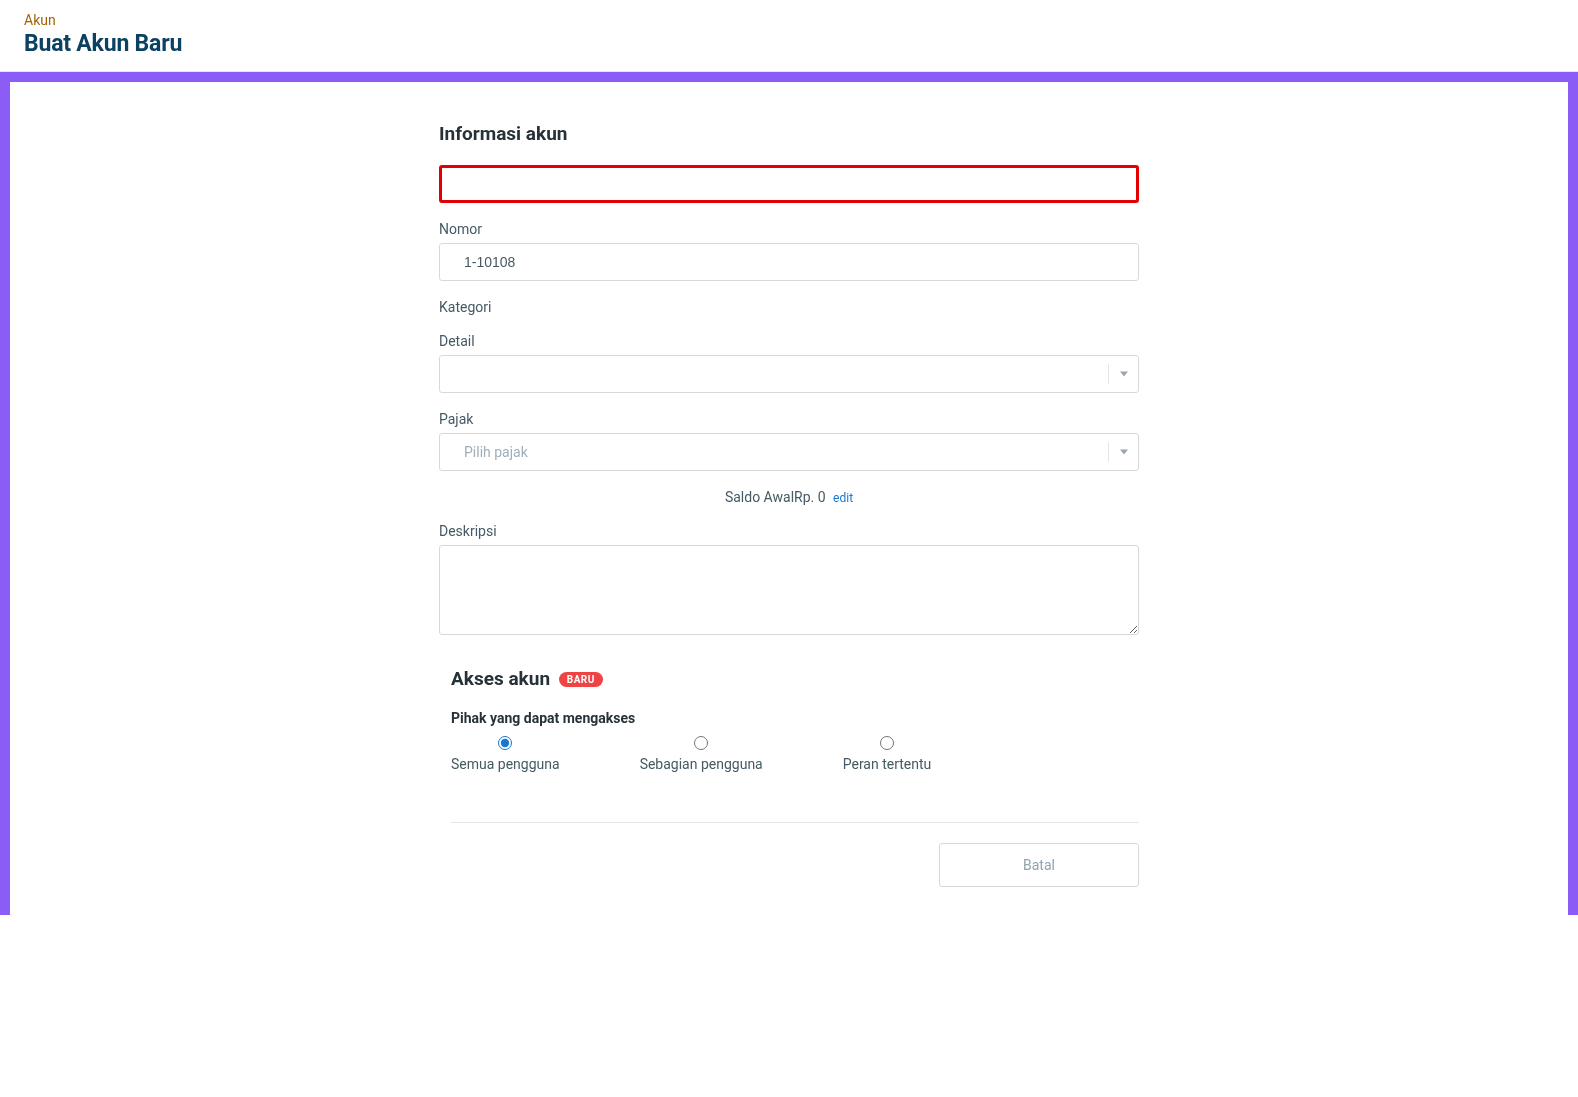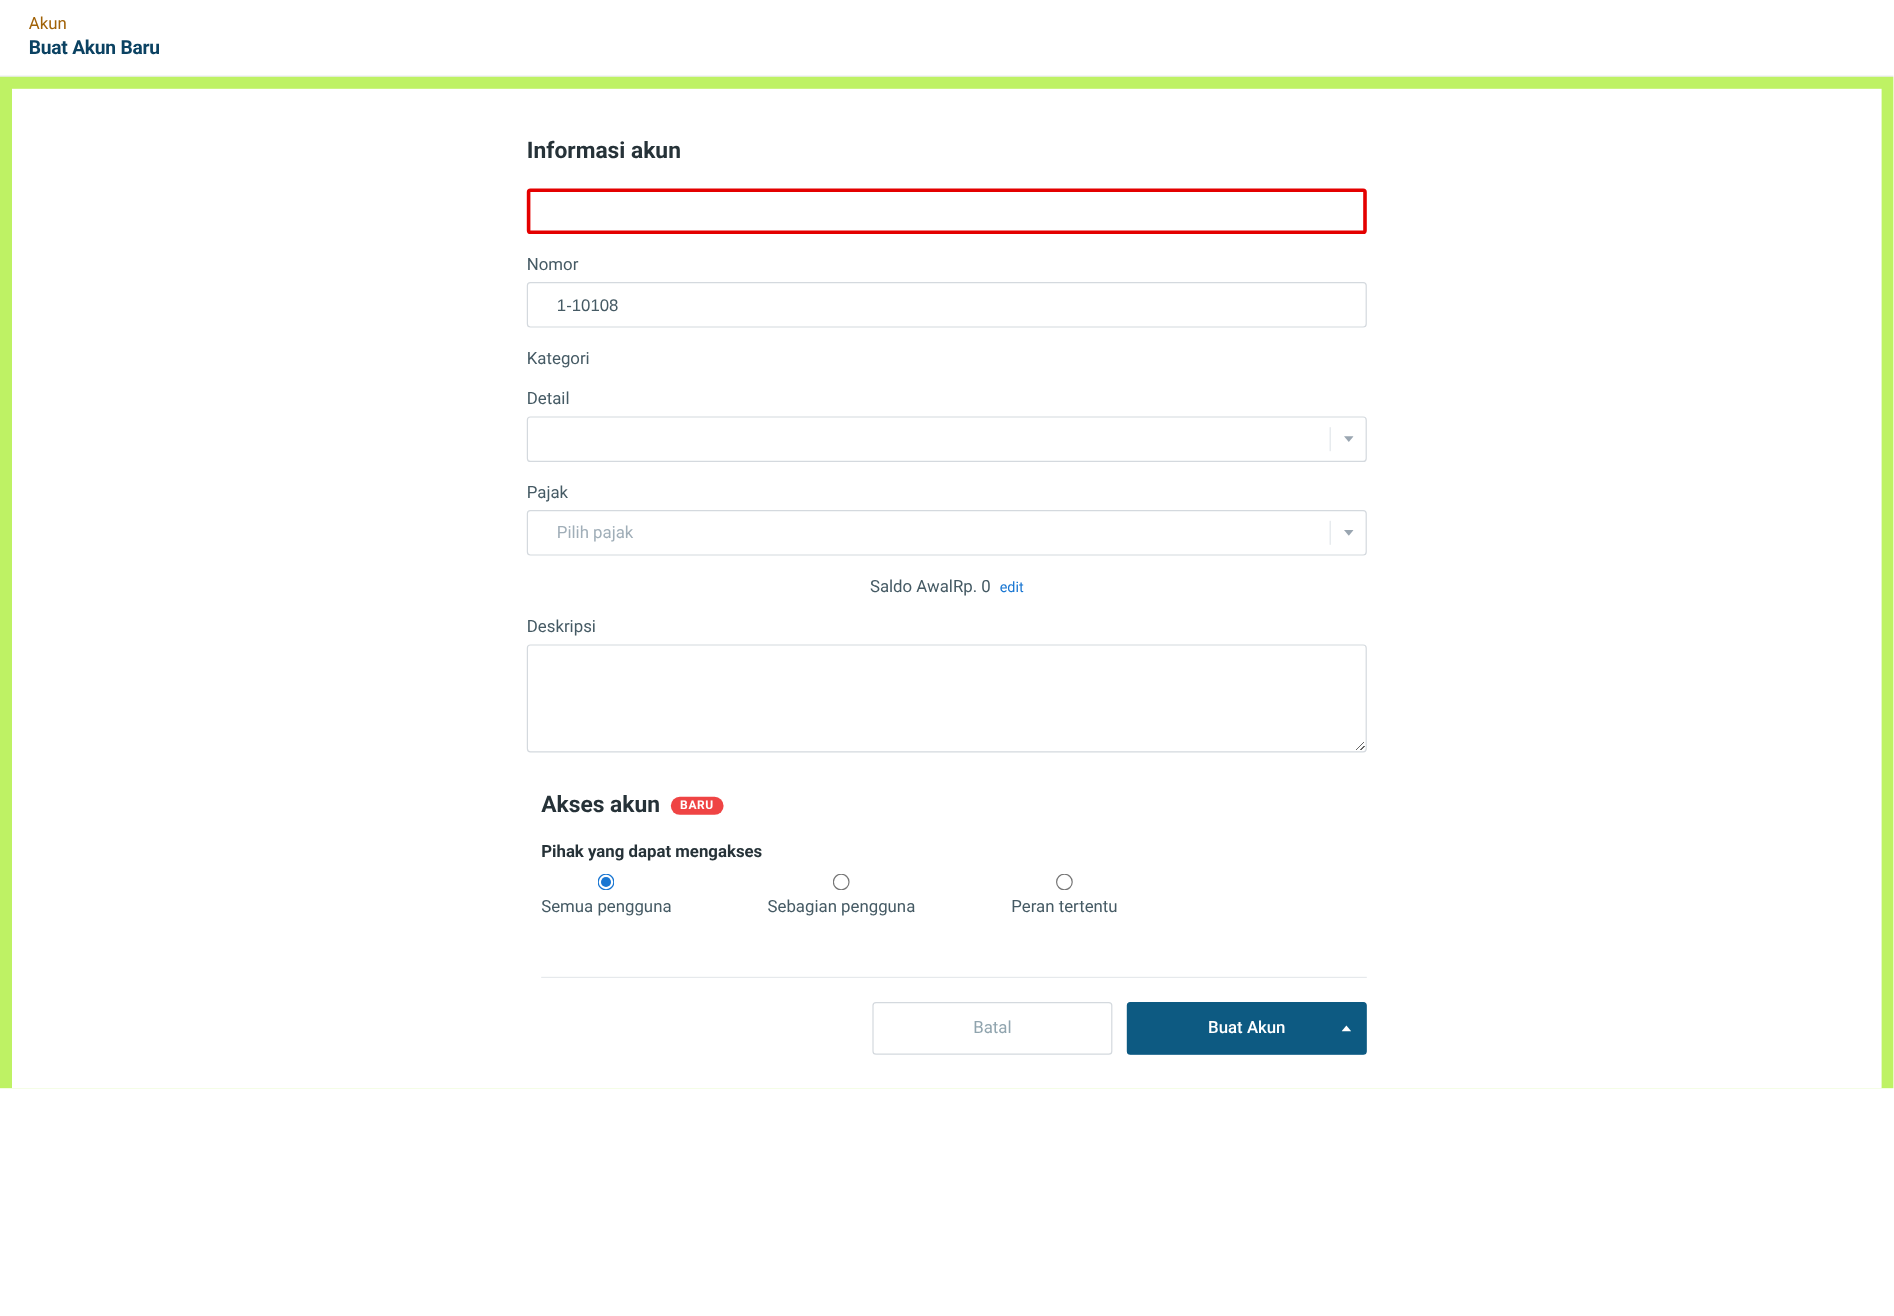--- a/index.html
+++ b/index.html
@@ -15,27 +15,27 @@
     .header {
       padding: 12px 24px 14px 24px;
       border-bottom: 1px solid #e6e9ec;
     }
     .breadcrumb {
       font-size: 14px;
       color: #a16207;
       margin-bottom: 2px;
     }
     .page-title {
-      font-size: 16px;
+      font-size: 23px;
       font-weight: 700;
       color: #0b4262;
       letter-spacing: -0.2px;
     }
     .outer-wrap {
-      background: #bef264;
+      background: #8b5cf6;
       padding: 10px 10px 0 10px;
     }
     .panel {
       background: #fff;
       padding: 40px 0 28px 0;
     }
     .content {
       max-width: 700px;
       margin: 0 auto;
     }
@@ -289,26 +289,18 @@
             <span>Peran tertentu</span>
           </label>
         </div>
 
         <div class="divider"></div>
 
         <div class="action-row">
           <div class="btn btn-cancel">
             <span>Batal</span>
           </div>
-          <div class="btn btn-primary">
-            <span>Buat Akun</span>
-            <span class="caret-up">
-              <svg viewBox="0 0 10 6">
-                  <path d="M0 6 L5 0 L10 6 Z"></path>
-                </svg>
-            </span>
-          </div>
         </div>
       </div>
 
     </div>
   </div>
 </div>
 
 </body></html>

